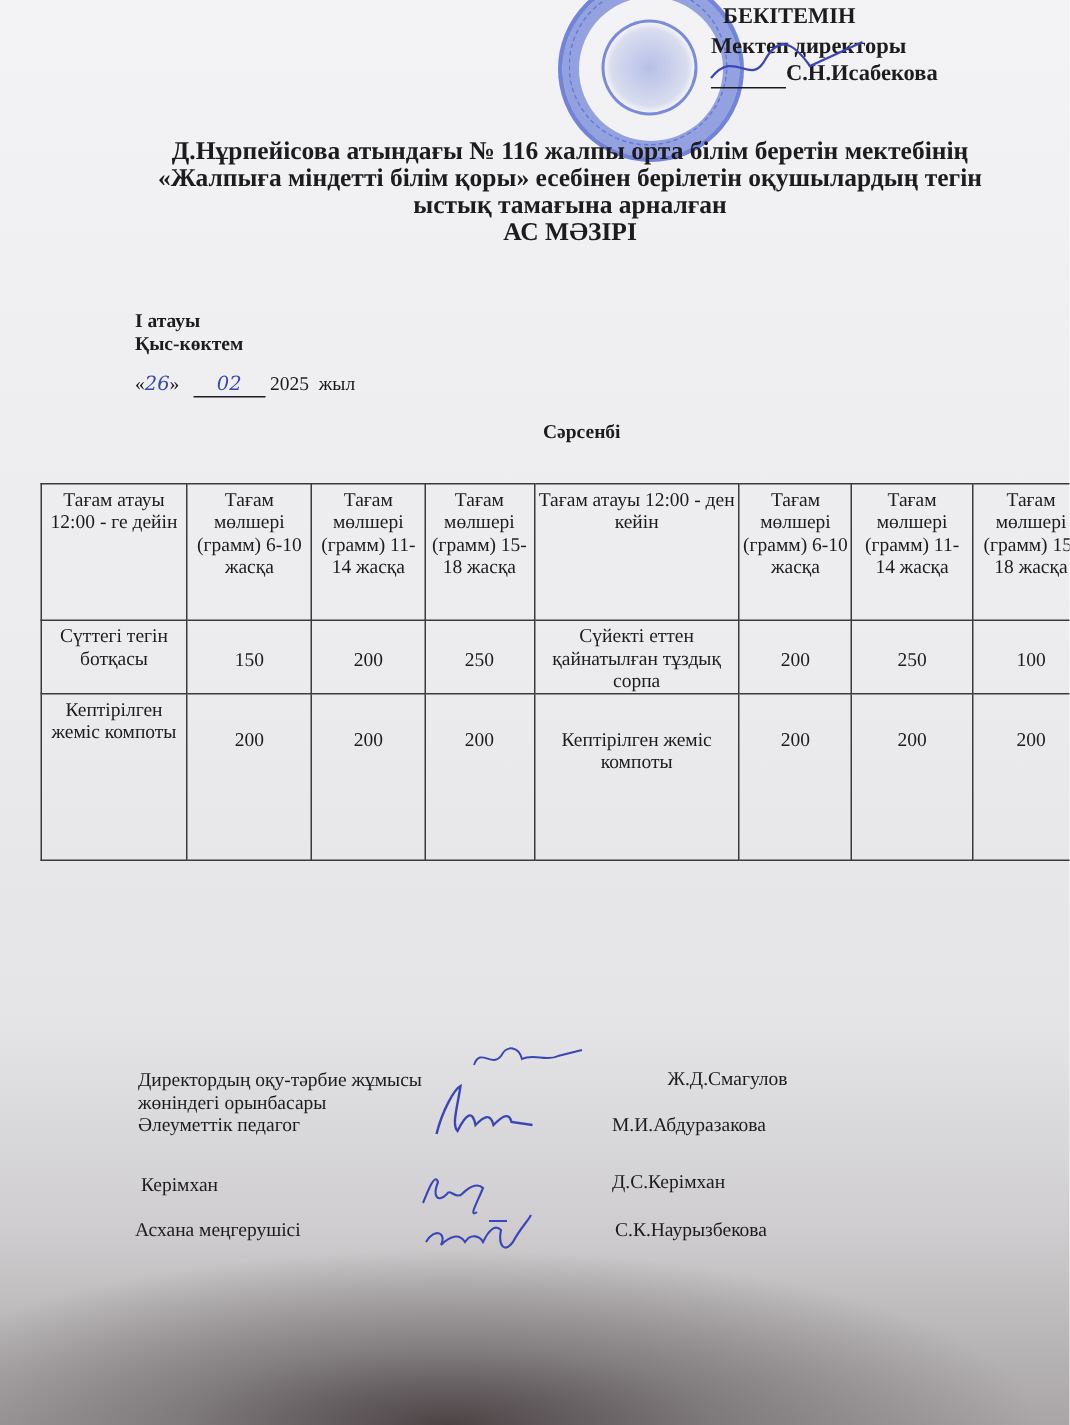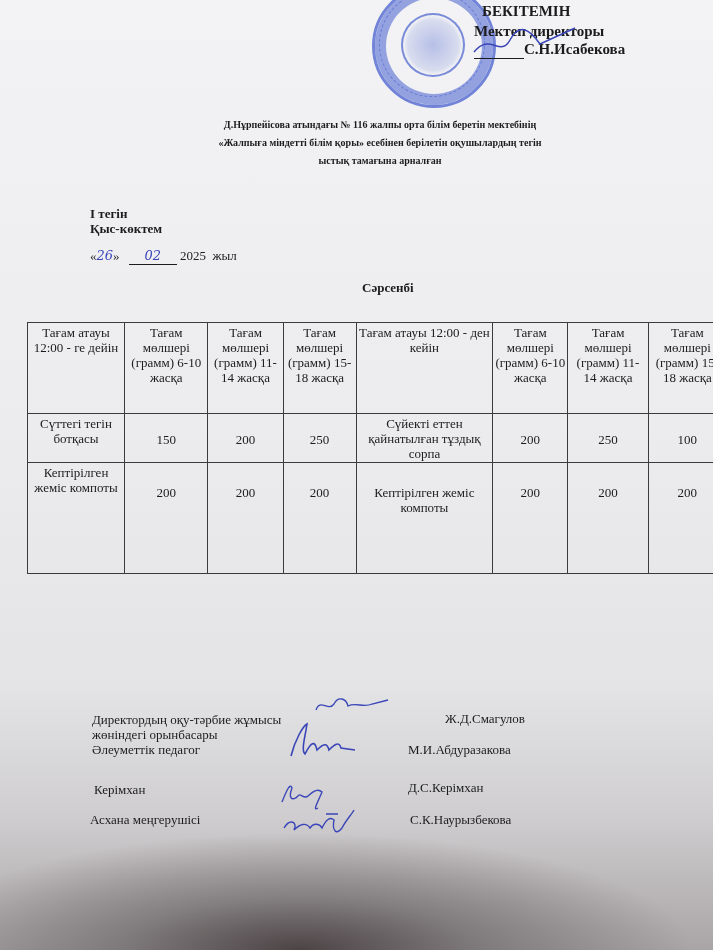--- a/index.html
+++ b/index.html
@@ -24,21 +24,21 @@
   .stamp-inner {
     position:absolute; left:26px; top:26px; width:60px; height:60px; border-radius:50%;
     border:2px solid rgba(40,70,200,0.7);
     background: radial-gradient(circle, rgba(40,70,200,0.35) 0%, rgba(40,70,200,0.15) 60%, rgba(255,255,255,0) 70%);
   }
   .stamp-text {
     position:absolute; left:4px; top:4px; width:104px; height:104px; border-radius:50%;
     border:1px dashed rgba(40,70,200,0.6);
   }
   .approve { font-weight:bold; font-size:15px; line-height:19px; }
-  .title { position:absolute; left:80px; width:600px; top:116px; text-align:center; font-weight:bold; font-size:10px; line-height:18px; }
+  .title { position:absolute; left:80px; width:600px; top:92px; text-align:center; font-weight:bold; font-size:17px; line-height:18px; }
   .meta { font-weight:bold; font-size:13px; line-height:16px; }
   .date { font-size:13px; }
   .hand { color:#3a46b8; font-style:italic; font-family:"DejaVu Serif", serif; font-size:13px; }
   table.menu {
     position:absolute; left:27px; top:322px; width:700px;
     border-collapse:collapse; font-size:13px; line-height:15px;
   }
   table.menu td {
     border:1px solid #3b3b3d; text-align:center; vertical-align:top; padding:2px 2px 0 2px;
   }
@@ -61,23 +61,24 @@
   <span style="display:inline-block; width:50px; border-bottom:1px solid #1c1c1e; height:14px; vertical-align:bottom;"></span><span>С.Н.Исабекова</span>
 </div>
 <svg class="sig-scribble" style="left:470px; top:22px;" width="110" height="40">
   <path d="M4 30 C20 10, 30 36, 40 18 S60 8, 70 22 L105 6" stroke="#3a46b8" stroke-width="1.5" fill="none"></path>
 </svg>
 
 <div class="title">
   <div>Д.Нұрпейісова атындағы № 116 жалпы орта білім беретін мектебінің</div>
   <div>«Жалпыға міндетті білім қоры» есебінен берілетін оқушылардың тегін</div>
   <div>ыстық тамағына арналған</div>
+  <div>АС МӘЗІРІ</div>
 </div>
 
-<div class="abs meta" style="left:90px; top:206px;">I тегін</div>
+<div class="abs meta" style="left:90px; top:206px;">I атауы</div>
 <div class="abs meta" style="left:90px; top:221px;">Қыс-көктем</div>
 <div class="abs date" style="left:90px; top:248px;">
   <span>«</span><span class="hand" style="">26</span><span>»</span>
   <span style="display:inline-block; width:48px; border-bottom:1px solid #1c1c1e; text-align:center; margin-left:6px;"><span class="hand">02</span></span>
   <span>2025</span>&nbsp;
   <span>жыл</span>
 </div>
 <div class="abs meta" style="left:362px; top:280px;">Сәрсенбі</div>
 
 <table class="menu">

